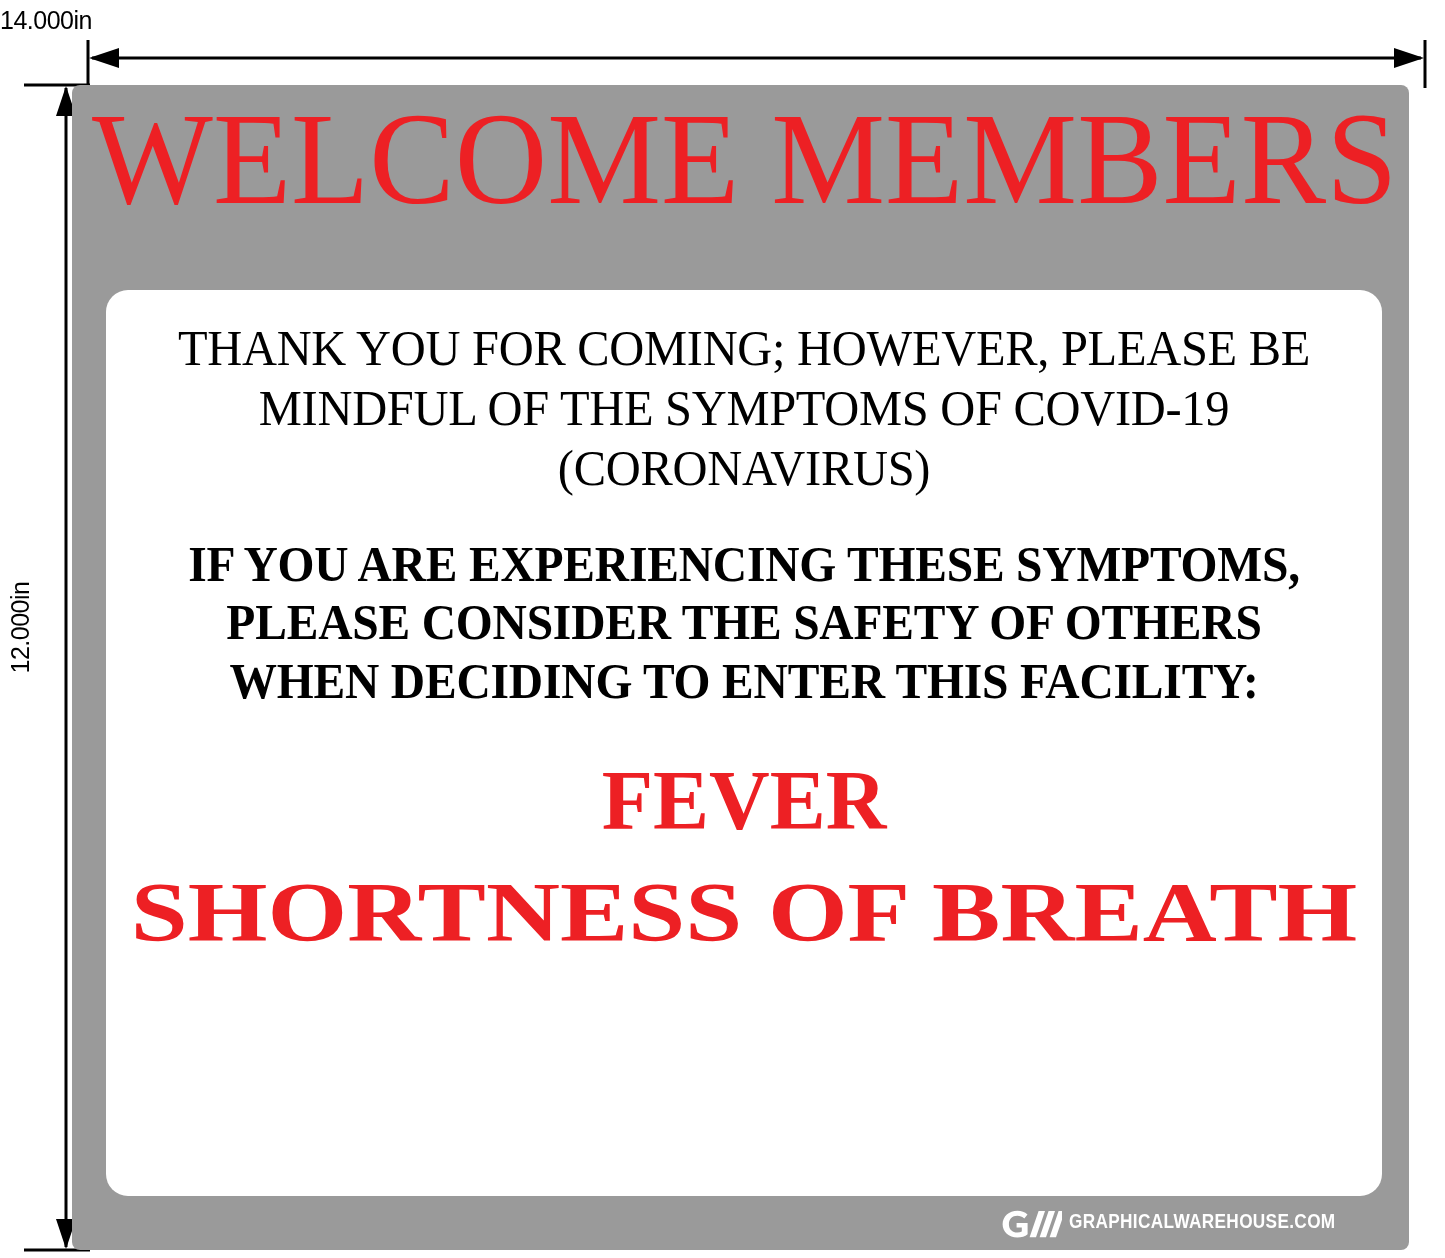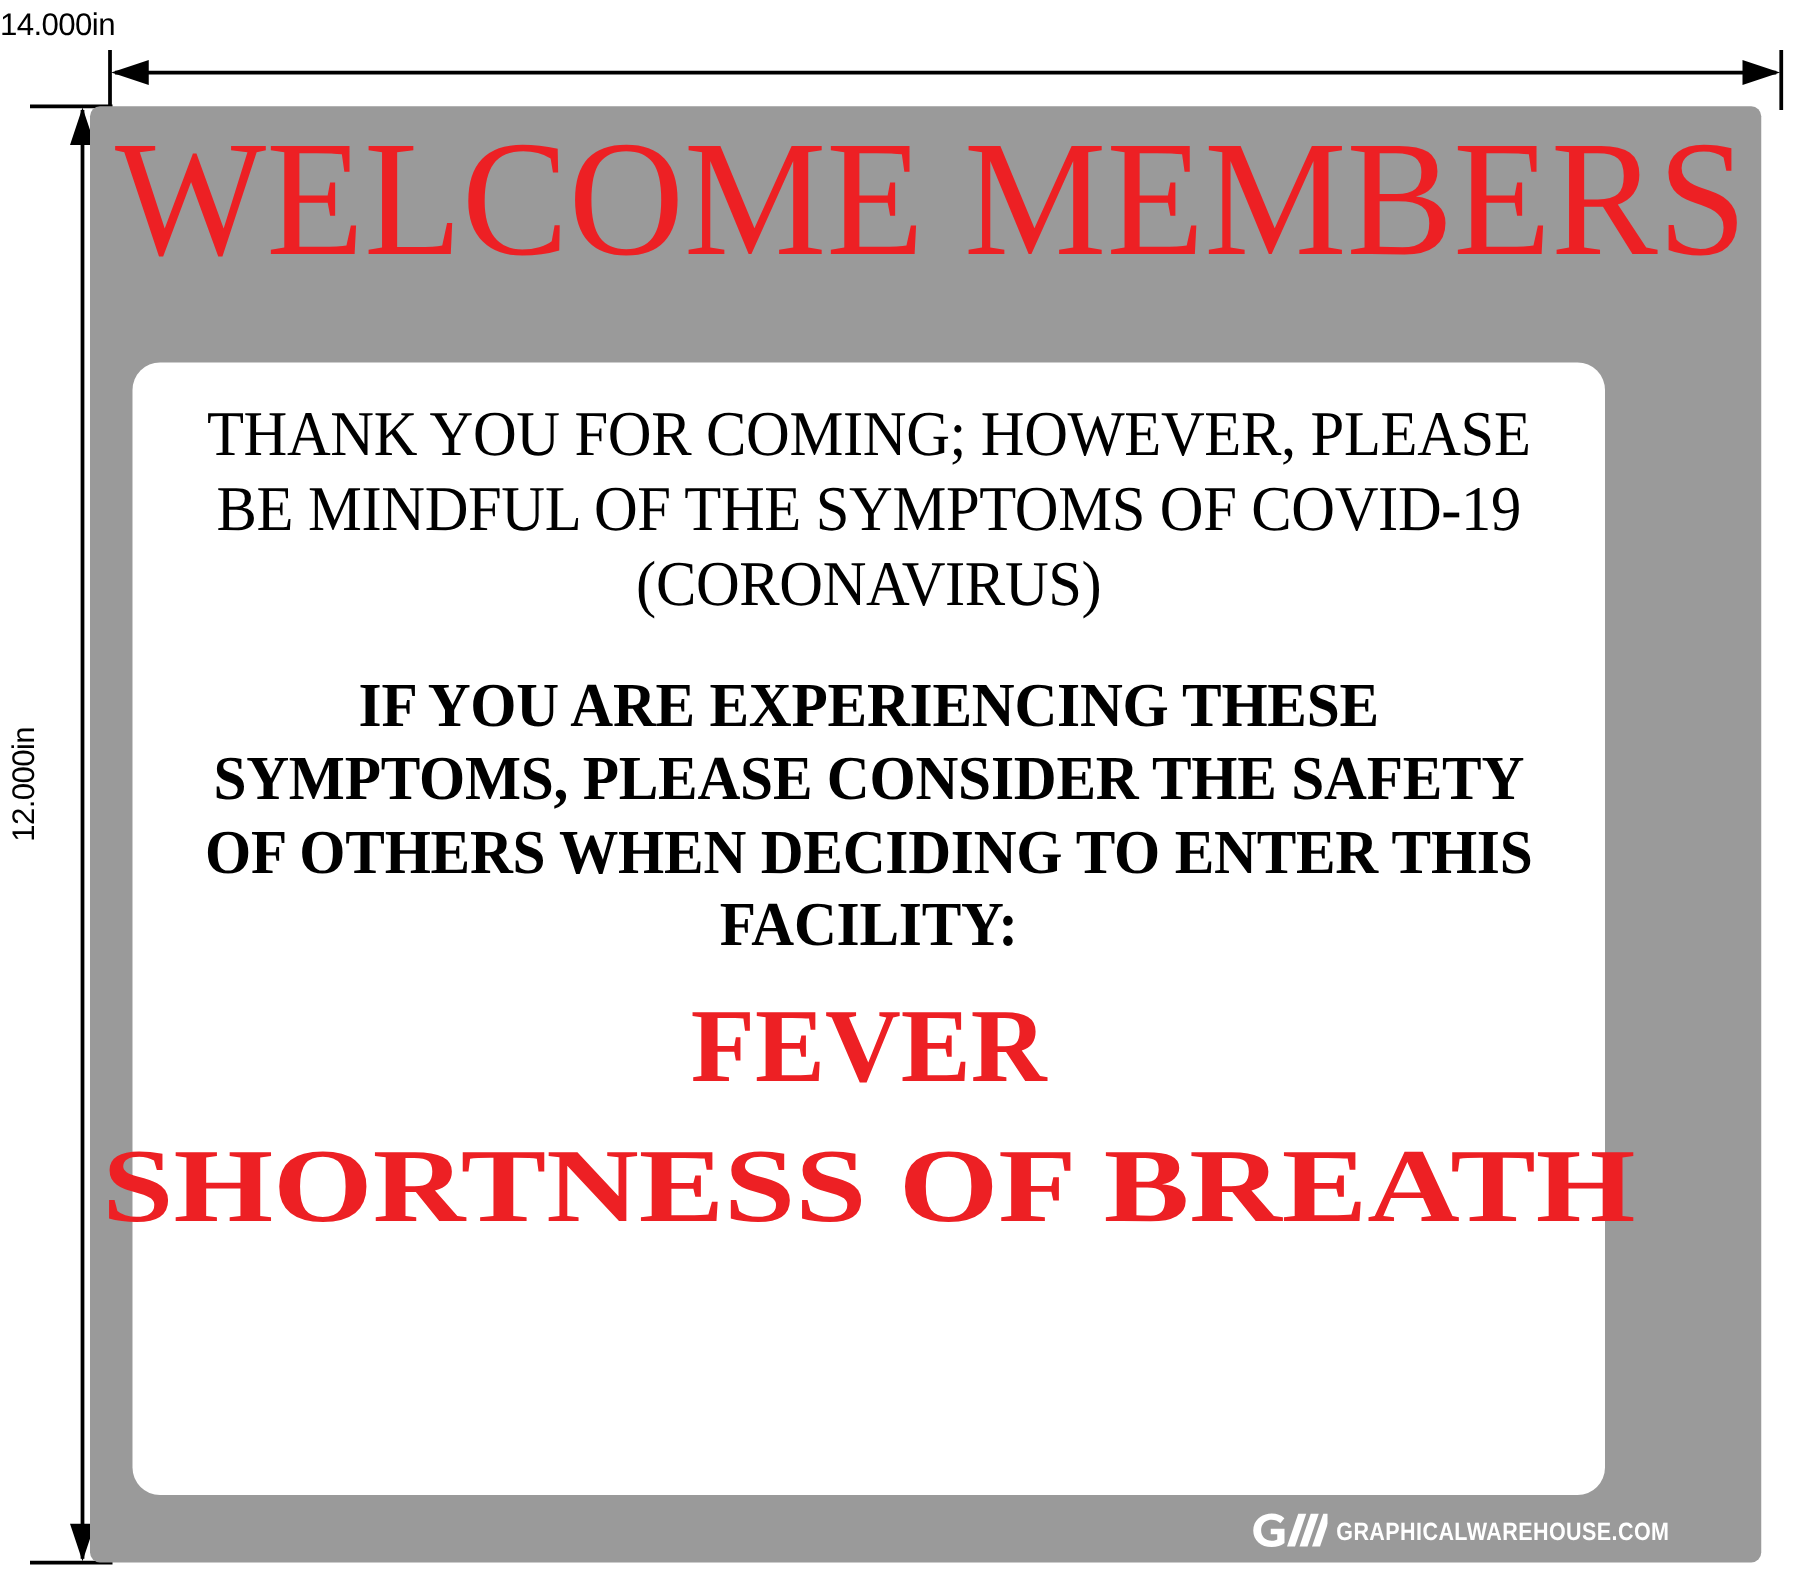--- a/index.html
+++ b/index.html
@@ -72,21 +72,21 @@
     font-weight: 400;
     transform: scaleX(0.97);
     transform-origin: 50% 50%;
     white-space: nowrap;
   }
 
   #sign-body {
     position: absolute;
     left: 34px;
     top: 205px;
-    width: 1178px;
+    width: 1276px;
     height: 906px;
     background: #ffffff;
     border-radius: 22px;
     box-sizing: border-box;
     padding: 22px 22px 0 22px;
   }
 
   .para {
     color: #000000;
     font-family: "Liberation Serif", serif;
@@ -107,21 +107,21 @@
     font-size: 50px;
     line-height: 1.17;
     font-weight: 700;
     letter-spacing: -0.2px;
     margin-top: 36px;
     transform: scaleX(0.95);
     transform-origin: 50% 50%;
   }
 
   #symptom-list {
-    margin-top: 22px;
+    margin-top: 44px;
     list-style: none;
     padding: 0;
   }
   .symptom {
     color: #ed2024;
     font-family: "Liberation Serif", serif;
     font-weight: 700;
     text-align: center;
     line-height: 1.12;
     white-space: nowrap;
@@ -129,21 +129,21 @@
   .symptom-0 { font-size: 84px; }
   .symptom-1 { font-size: 84px; margin-top: 18px; }
   .symptom-2 { font-size: 84px; margin-top: 18px; transform: scaleX(1.22); transform-origin: 50% 50%; }
 
   
   #brand-logo {
     position: absolute;
     right: 30px;
     bottom: 12px;
     display: flex;
-    align-items: flex-end;
+    align-items: flex-start;
     gap: 7px;
   }
   #brand-mark {
     display: block;
   }
   #brand-name {
     color: #ffffff;
     font-family: "Liberation Sans", sans-serif;
     font-weight: 700;
     font-size: 20px;

